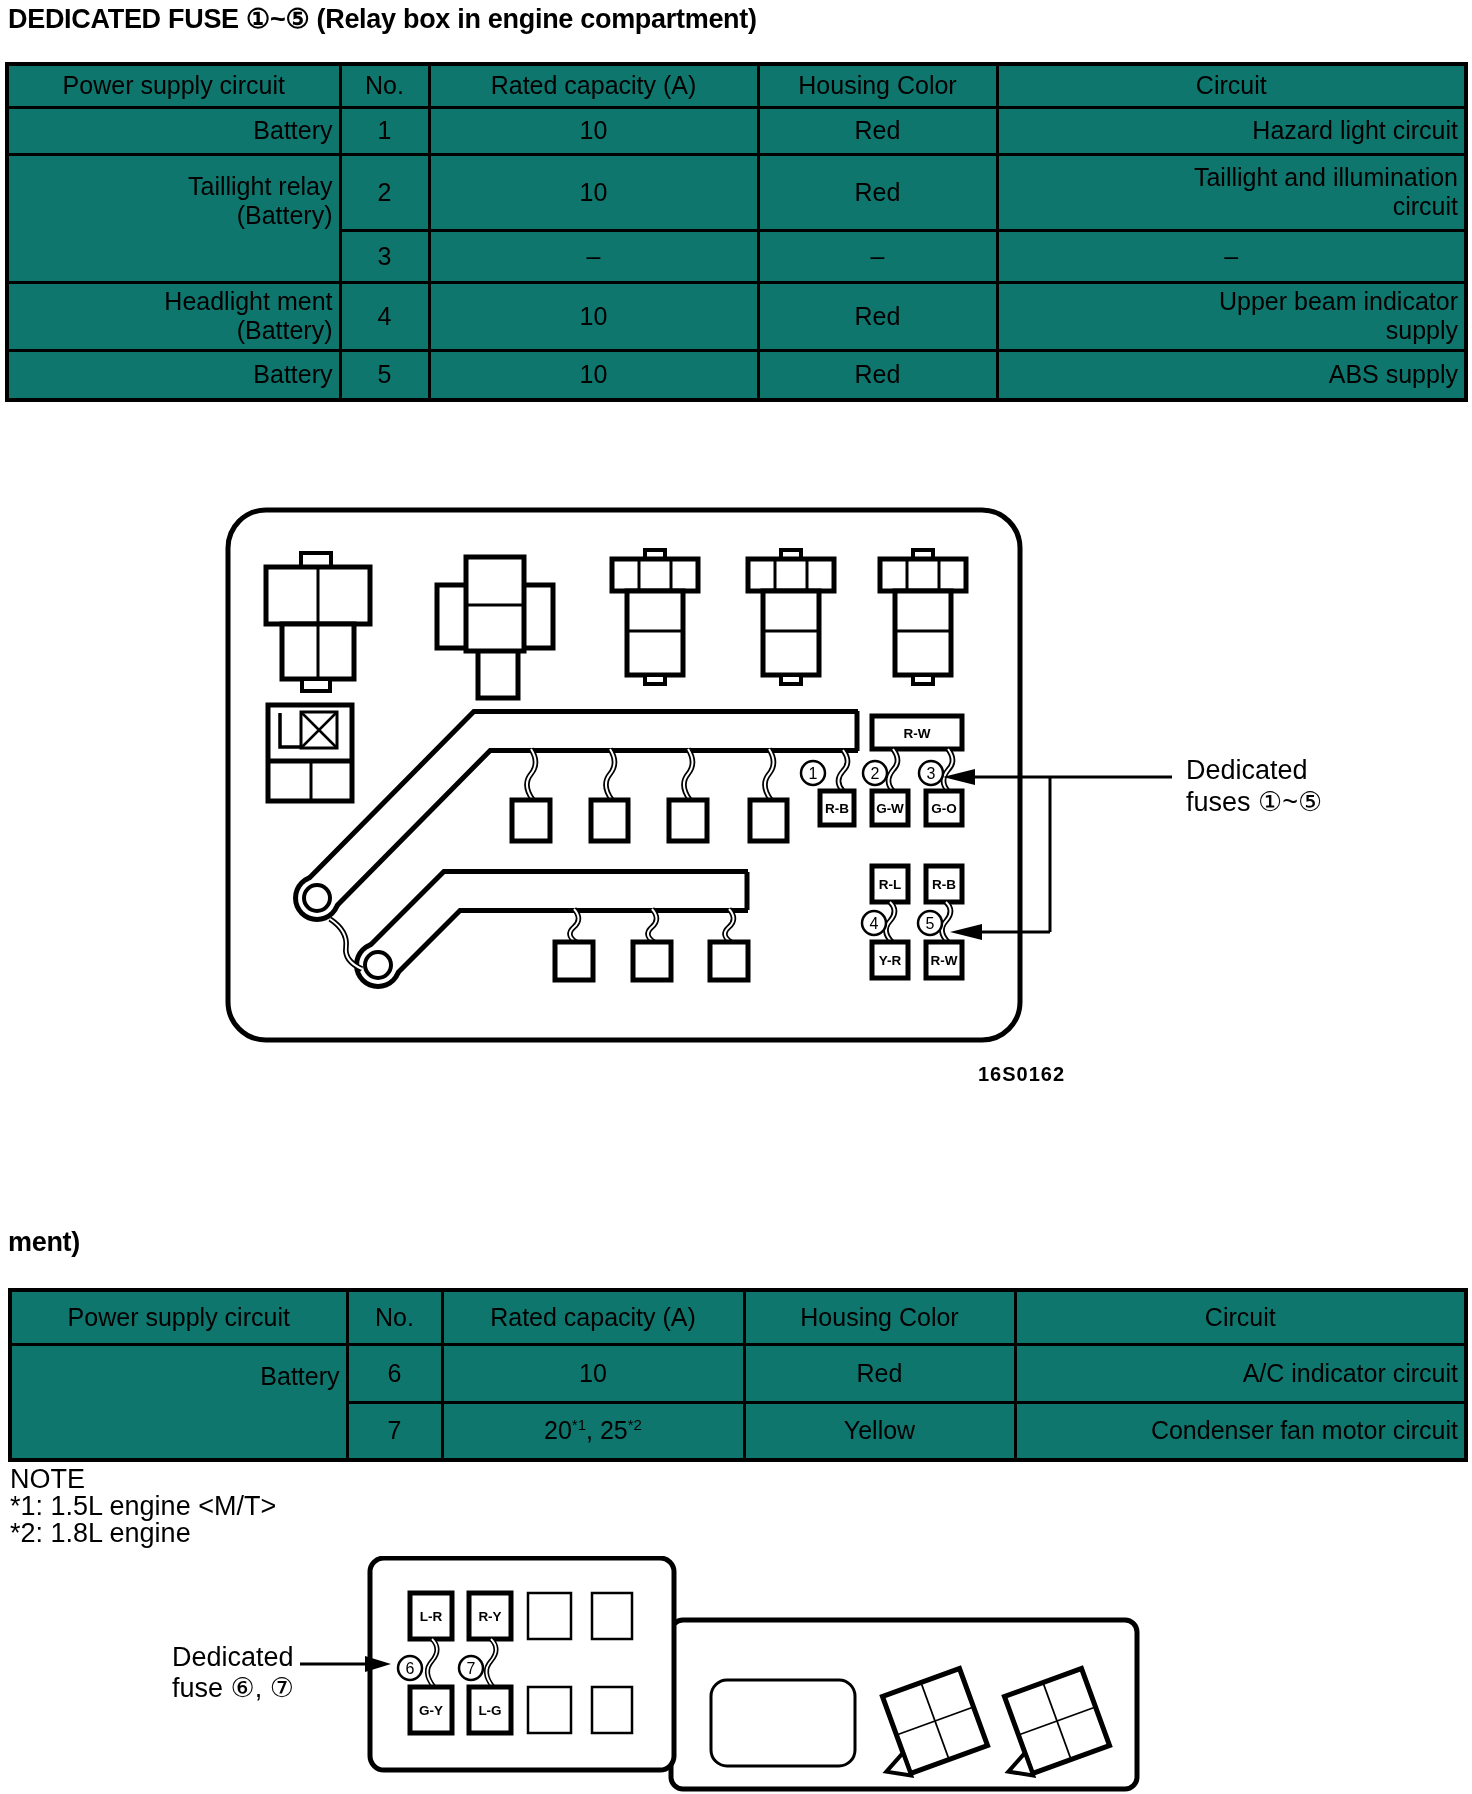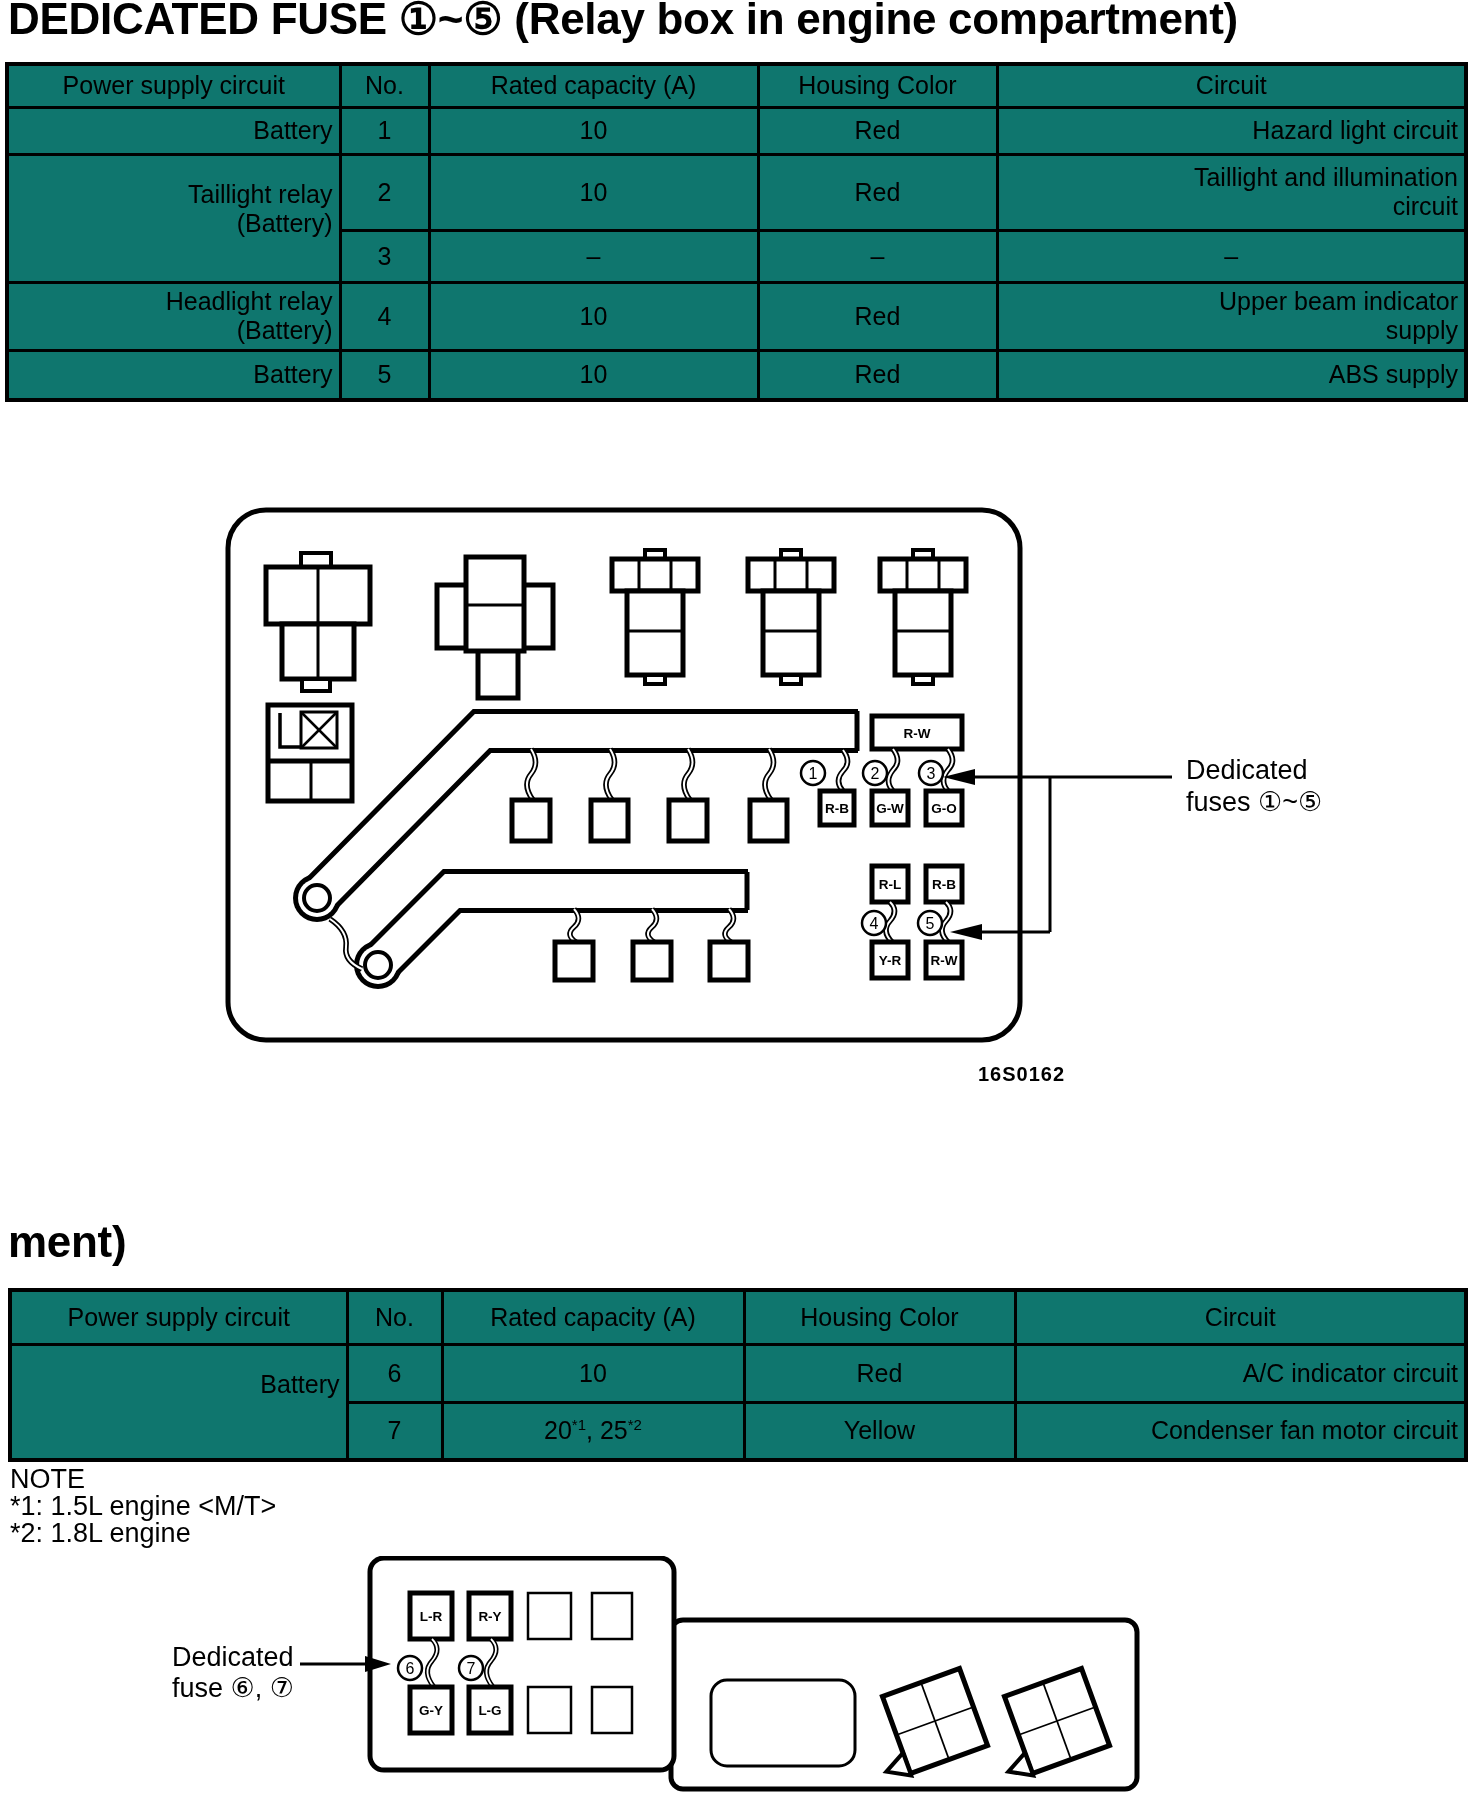--- a/index.html
+++ b/index.html
@@ -1,26 +1,26 @@
 <!DOCTYPE html>
 <html><head>
 <meta charset="utf-8">
 <style>
   html,body{margin:0;padding:0;background:#e8e8e8;}
   #page{position:relative;width:1472px;height:1794px;background:#ffffff;color:#000;
         font-family:"Liberation Sans",sans-serif;overflow:hidden;}
   .abs{position:absolute;}
-  .h1{font-weight:bold;font-size:44px;line-height:38px;letter-spacing:-0.3px;white-space:pre-wrap;}
+  .h1{font-weight:bold;font-size:27px;line-height:38px;letter-spacing:-0.3px;white-space:pre-wrap;}
   table{border-collapse:collapse;table-layout:fixed;background:#0f766e;}
   table,td,th{border:3px solid #000;}
   table{border-width:4px;}
   td,th{font-size:25px;font-weight:normal;padding:0 6px;white-space:pre-line;overflow:hidden;}
   .cL{text-align:right;padding-left:12px;}
   .cC{text-align:center;}
-  .vt{vertical-align:top;padding-top:24px;}
+  .vt{vertical-align:top;padding-top:16px;}
   sup{font-size:60%;vertical-align:super;letter-spacing:0;}
   .note{font-size:27px;line-height:27px;}
   svg text{font-family:"Liberation Sans",sans-serif;fill:#000;}
   .k5{fill:#fff;stroke:#000;stroke-width:5;}
   .k4{fill:#fff;stroke:#000;stroke-width:4;}
   .k3{fill:#fff;stroke:#000;stroke-width:3;}
   .k25{fill:#fff;stroke:#000;stroke-width:2.5;}
   .ln{stroke:#000;fill:none;}
   .w{stroke:#fff;fill:none;}
   .lbl{font-size:13.5px;font-weight:bold;text-anchor:middle;}
@@ -67,21 +67,21 @@
       <td class="cL">Taillight and illumination
 circuit</td>
     </tr>
     <tr style="height:52px">
       <td class="cC">3</td>
       <td class="cC">–</td>
       <td class="cC">–</td>
       <td class="cC">–</td>
     </tr>
     <tr style="height:68px">
-      <td class="cL">Headlight relay
+      <td class="cL">Headlight ment
 (Battery)</td>
       <td class="cC">4</td>
       <td class="cC">10</td>
       <td class="cC">Red</td>
       <td class="cL">Upper beam indicator
 supply</td>
     </tr>
     <tr style="height:50px">
       <td class="cL">Battery</td>
       <td class="cC">5</td>

